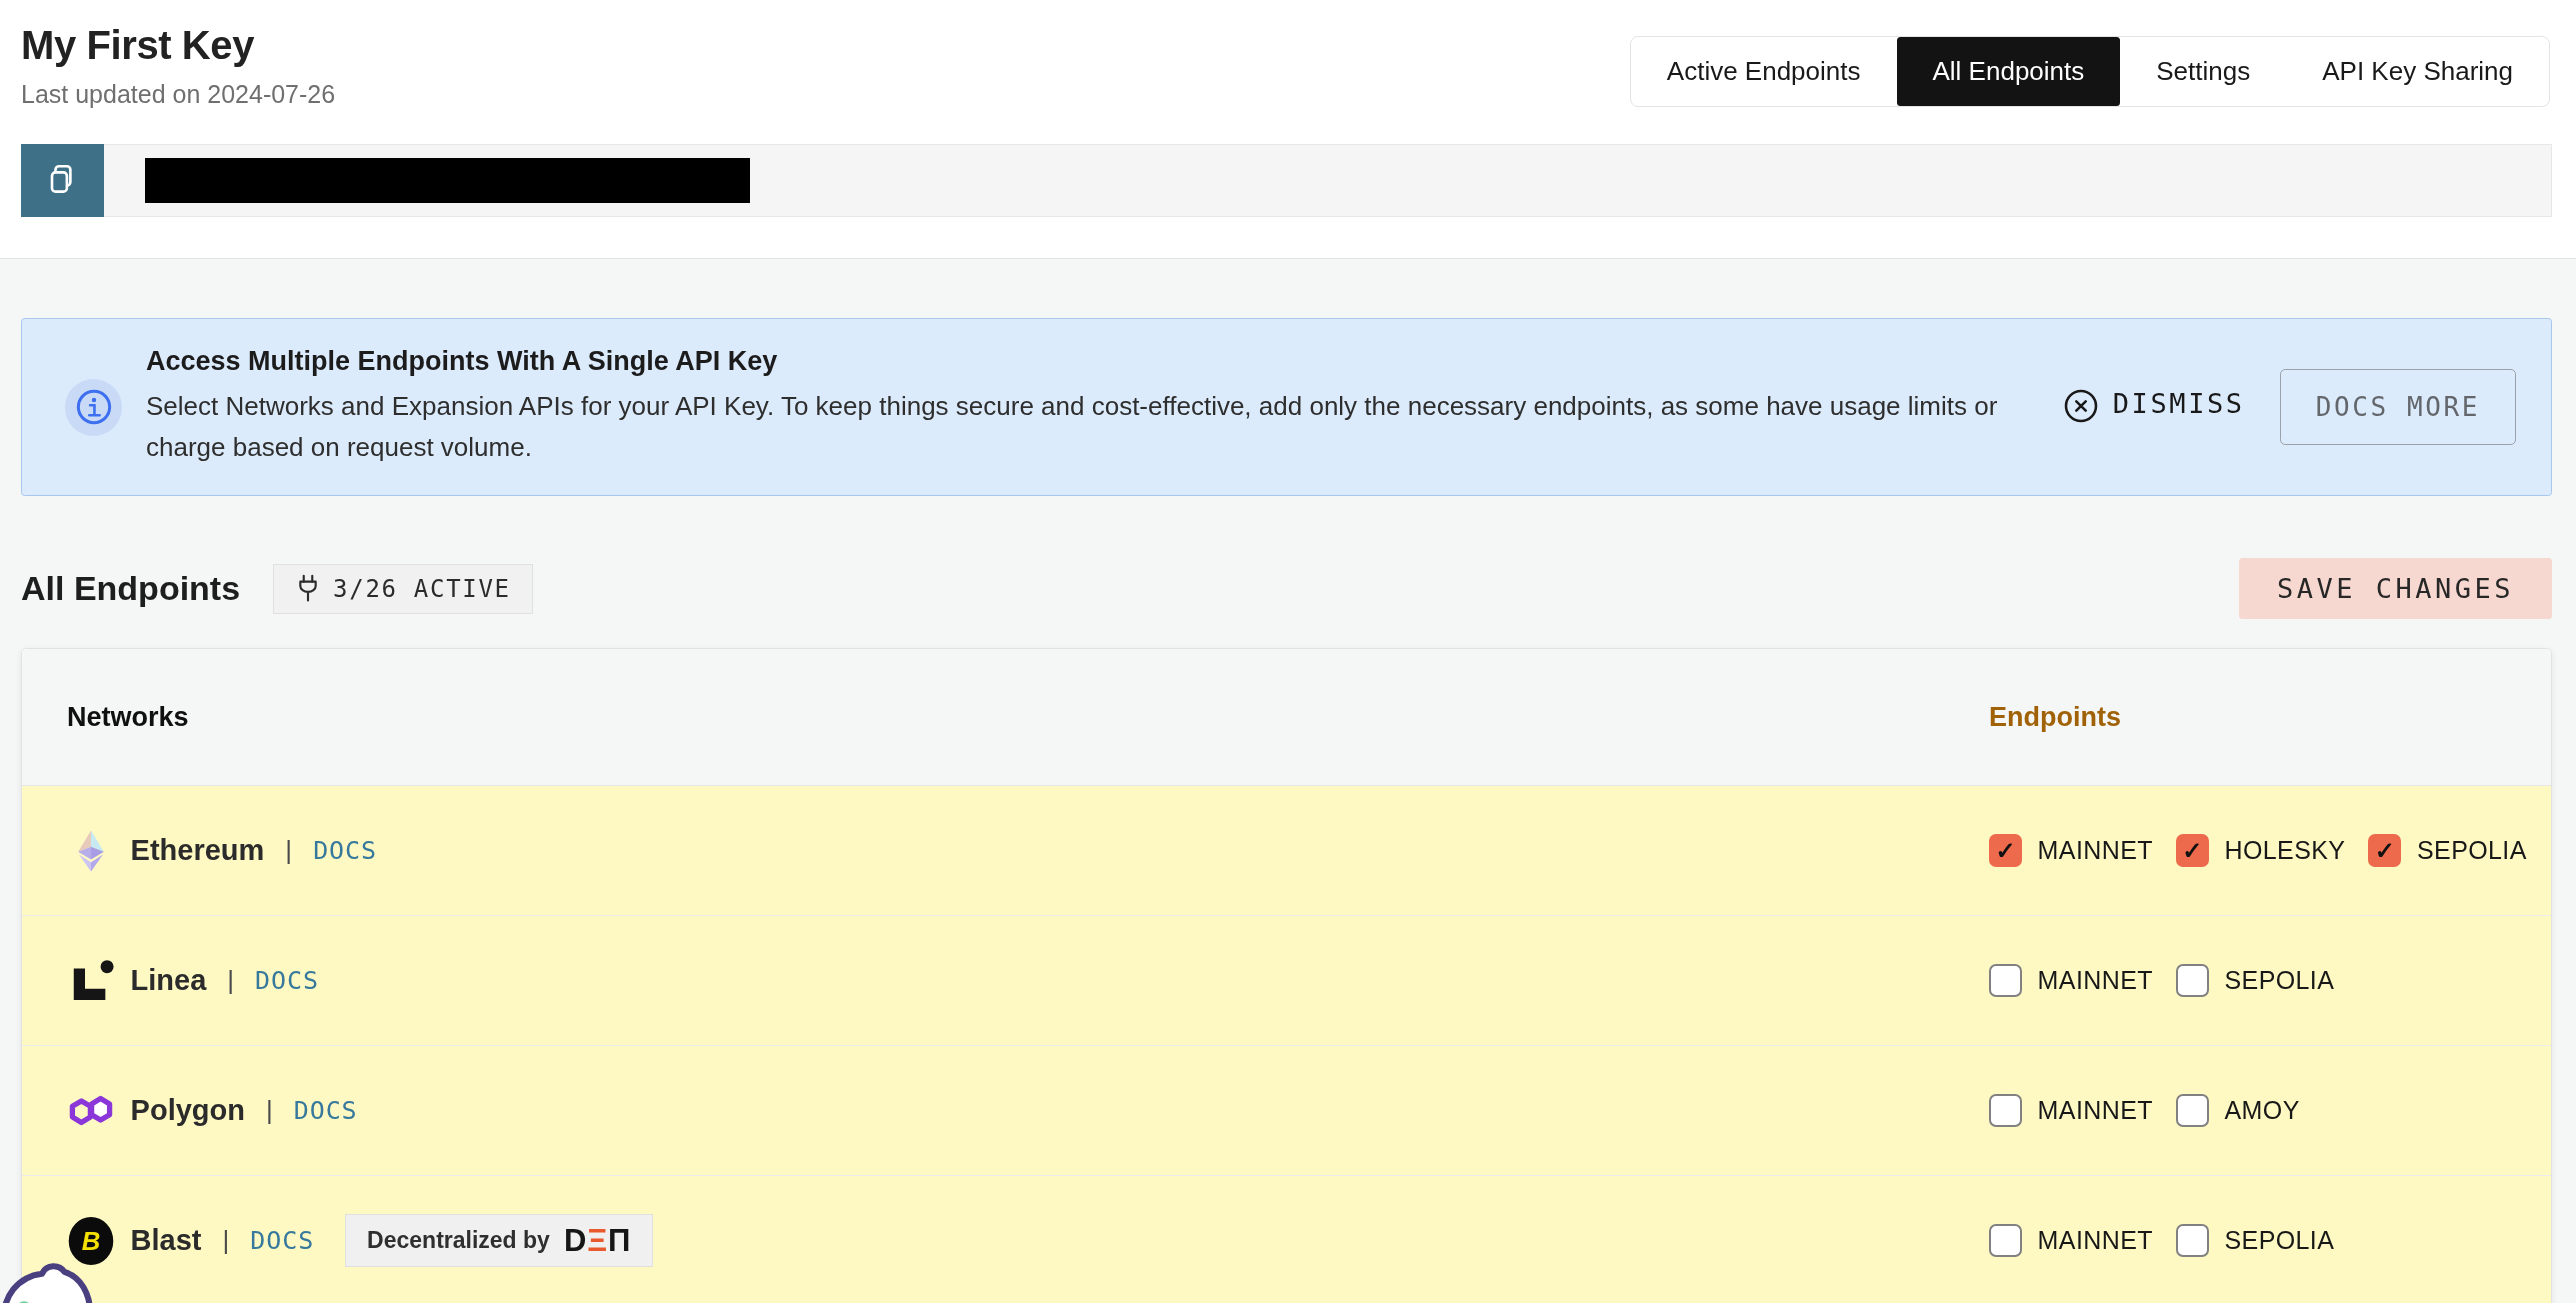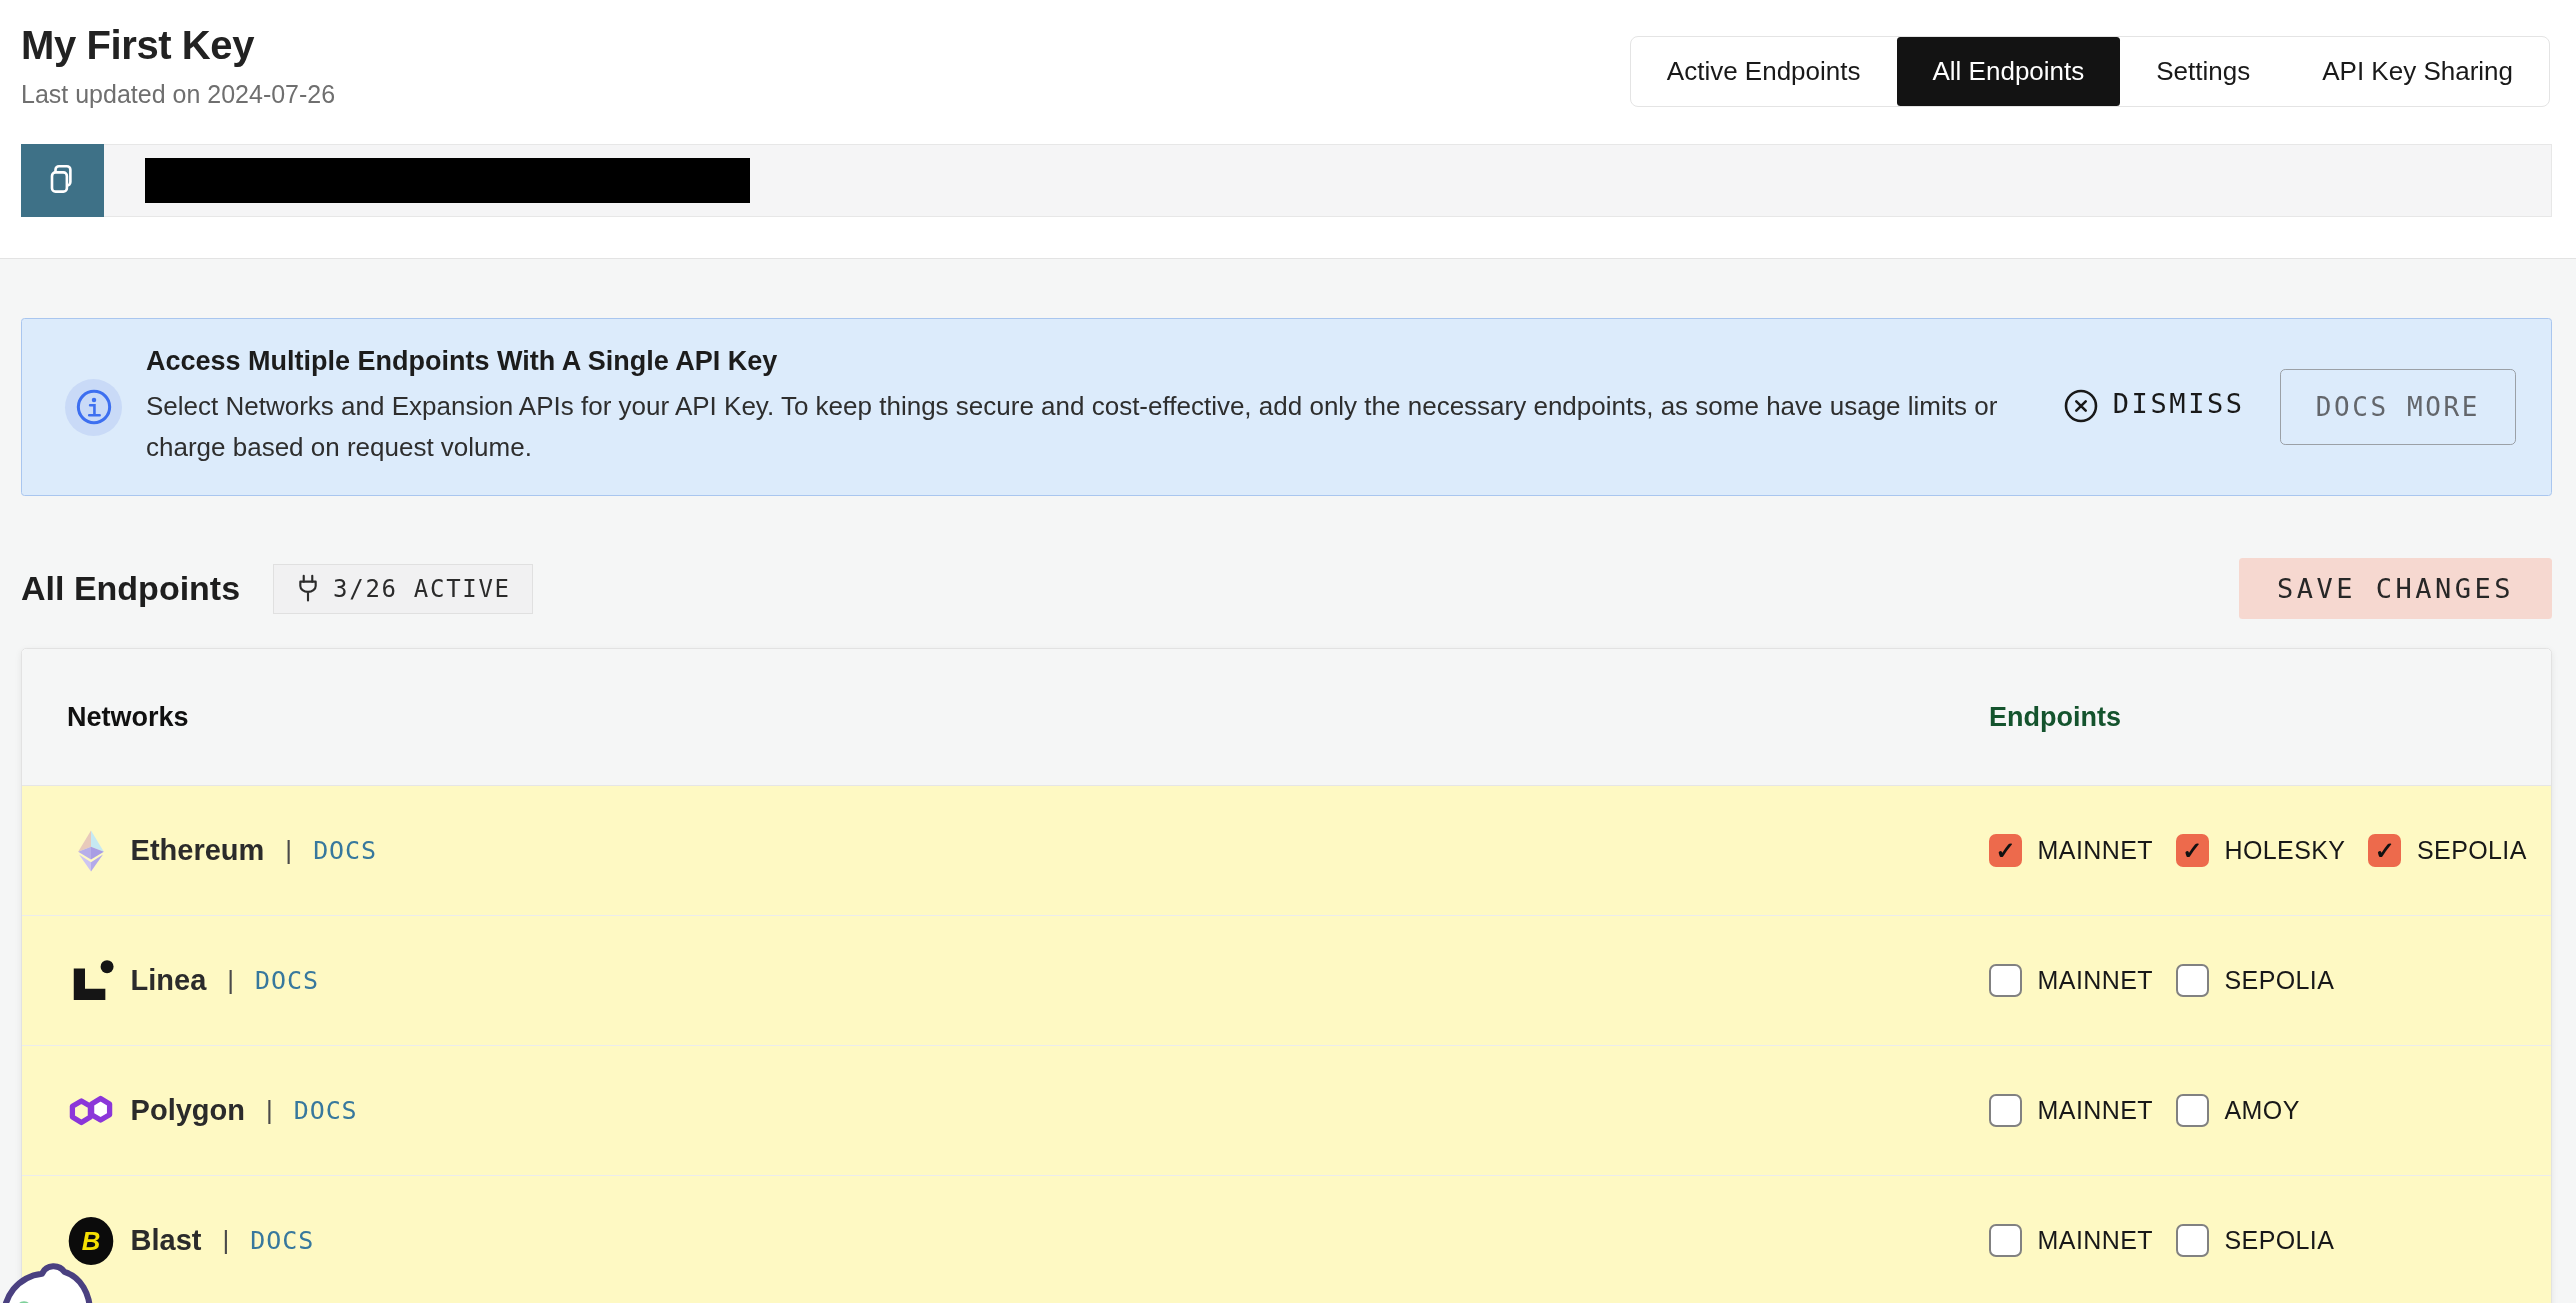--- a/index.html
+++ b/index.html
@@ -49,21 +49,21 @@
   .active-badge svg { margin-right:12px; }
   .save-btn { position:absolute; right:0; top:0; height:61px; padding:0 38px; background:#f6d8d0; border:none;
     border-radius:3.5px; font-size:27px; letter-spacing:3.5px; color:#272727; cursor:pointer; }
 
   
   .card { position:absolute; left:21px; top:389px; width:2531px; height:951px;
     background:#fff; border:0.9px solid #e2e2e2; border-radius:5.2px; box-shadow:0 2.6px 7px rgba(0,0,0,0.07); overflow:hidden; }
   .card-head { position:relative; height:137px; background:#f5f6f6; border-bottom:0.9px solid #e6e6e6;
     display:flex; align-items:center; }
   .col-networks { margin-left:45px; font-size:27px; font-weight:bold; color:#101010; }
-  .col-endpoints { position:absolute; left:1967px; font-size:27px; font-weight:bold; color:#14532d; }
+  .col-endpoints { position:absolute; left:1967px; font-size:27px; font-weight:bold; color:#a16207; }
 
   .net-row { position:relative; height:130px; background:#fef9c3; border-bottom:0.9px solid #ececec;
     display:flex; align-items:center; }
   .net-icon { width:48px; height:48px; margin-left:45px; flex:0 0 auto; display:flex; align-items:center; justify-content:center; }
   .net-name { margin-left:15.6px; font-size:29px; font-weight:bold; color:#2b2b2b; }
   .net-sep { margin:0 21px; font-size:26px; color:#4a4a4a; font-weight:normal; }
   .docs-link { font-size:25px; letter-spacing:0.9px; color:#37789d; cursor:pointer; }
   .din-badge { margin-left:31px; display:flex; align-items:center; background:#f0f0f1; border:0.9px solid #e0e0e0;
     padding:10.4px 21px; }
   .din-text { font-size:23px; font-weight:bold; color:#2f2f2f; }
@@ -237,20 +237,24 @@
   <div class="net-row">
     <span class="net-icon">
             <svg width="48" height="48" viewBox="0 0 56 56">
       <ellipse cx="28" cy="28" rx="26" ry="28" fill="#0b0b0b"></ellipse>
       <text x="28" y="39" text-anchor="middle" font-family="Liberation Sans, sans-serif" font-size="30" font-style="italic" font-weight="bold" fill="#f5e003">B</text>
     </svg>
           </span>
     <span class="net-name">Blast</span>
     <span class="net-sep">|</span>
     <span class="docs-link mono">DOCS</span>
+    <span class="din-badge" style="display: flex;">
+      <span class="din-text">Decentralized by</span>
+      <span class="din-logo"><span>D</span><span class="din-e">Ξ</span><span>Π</span></span>
+    </span>
     <span class="endpoint-cell">
             <label class="chk-group">
               <span class="chk"></span>
               <span class="chk-label">MAINNET</span>
             </label>
             <label class="chk-group">
               <span class="chk"></span>
               <span class="chk-label">SEPOLIA</span>
             </label>
           </span>

